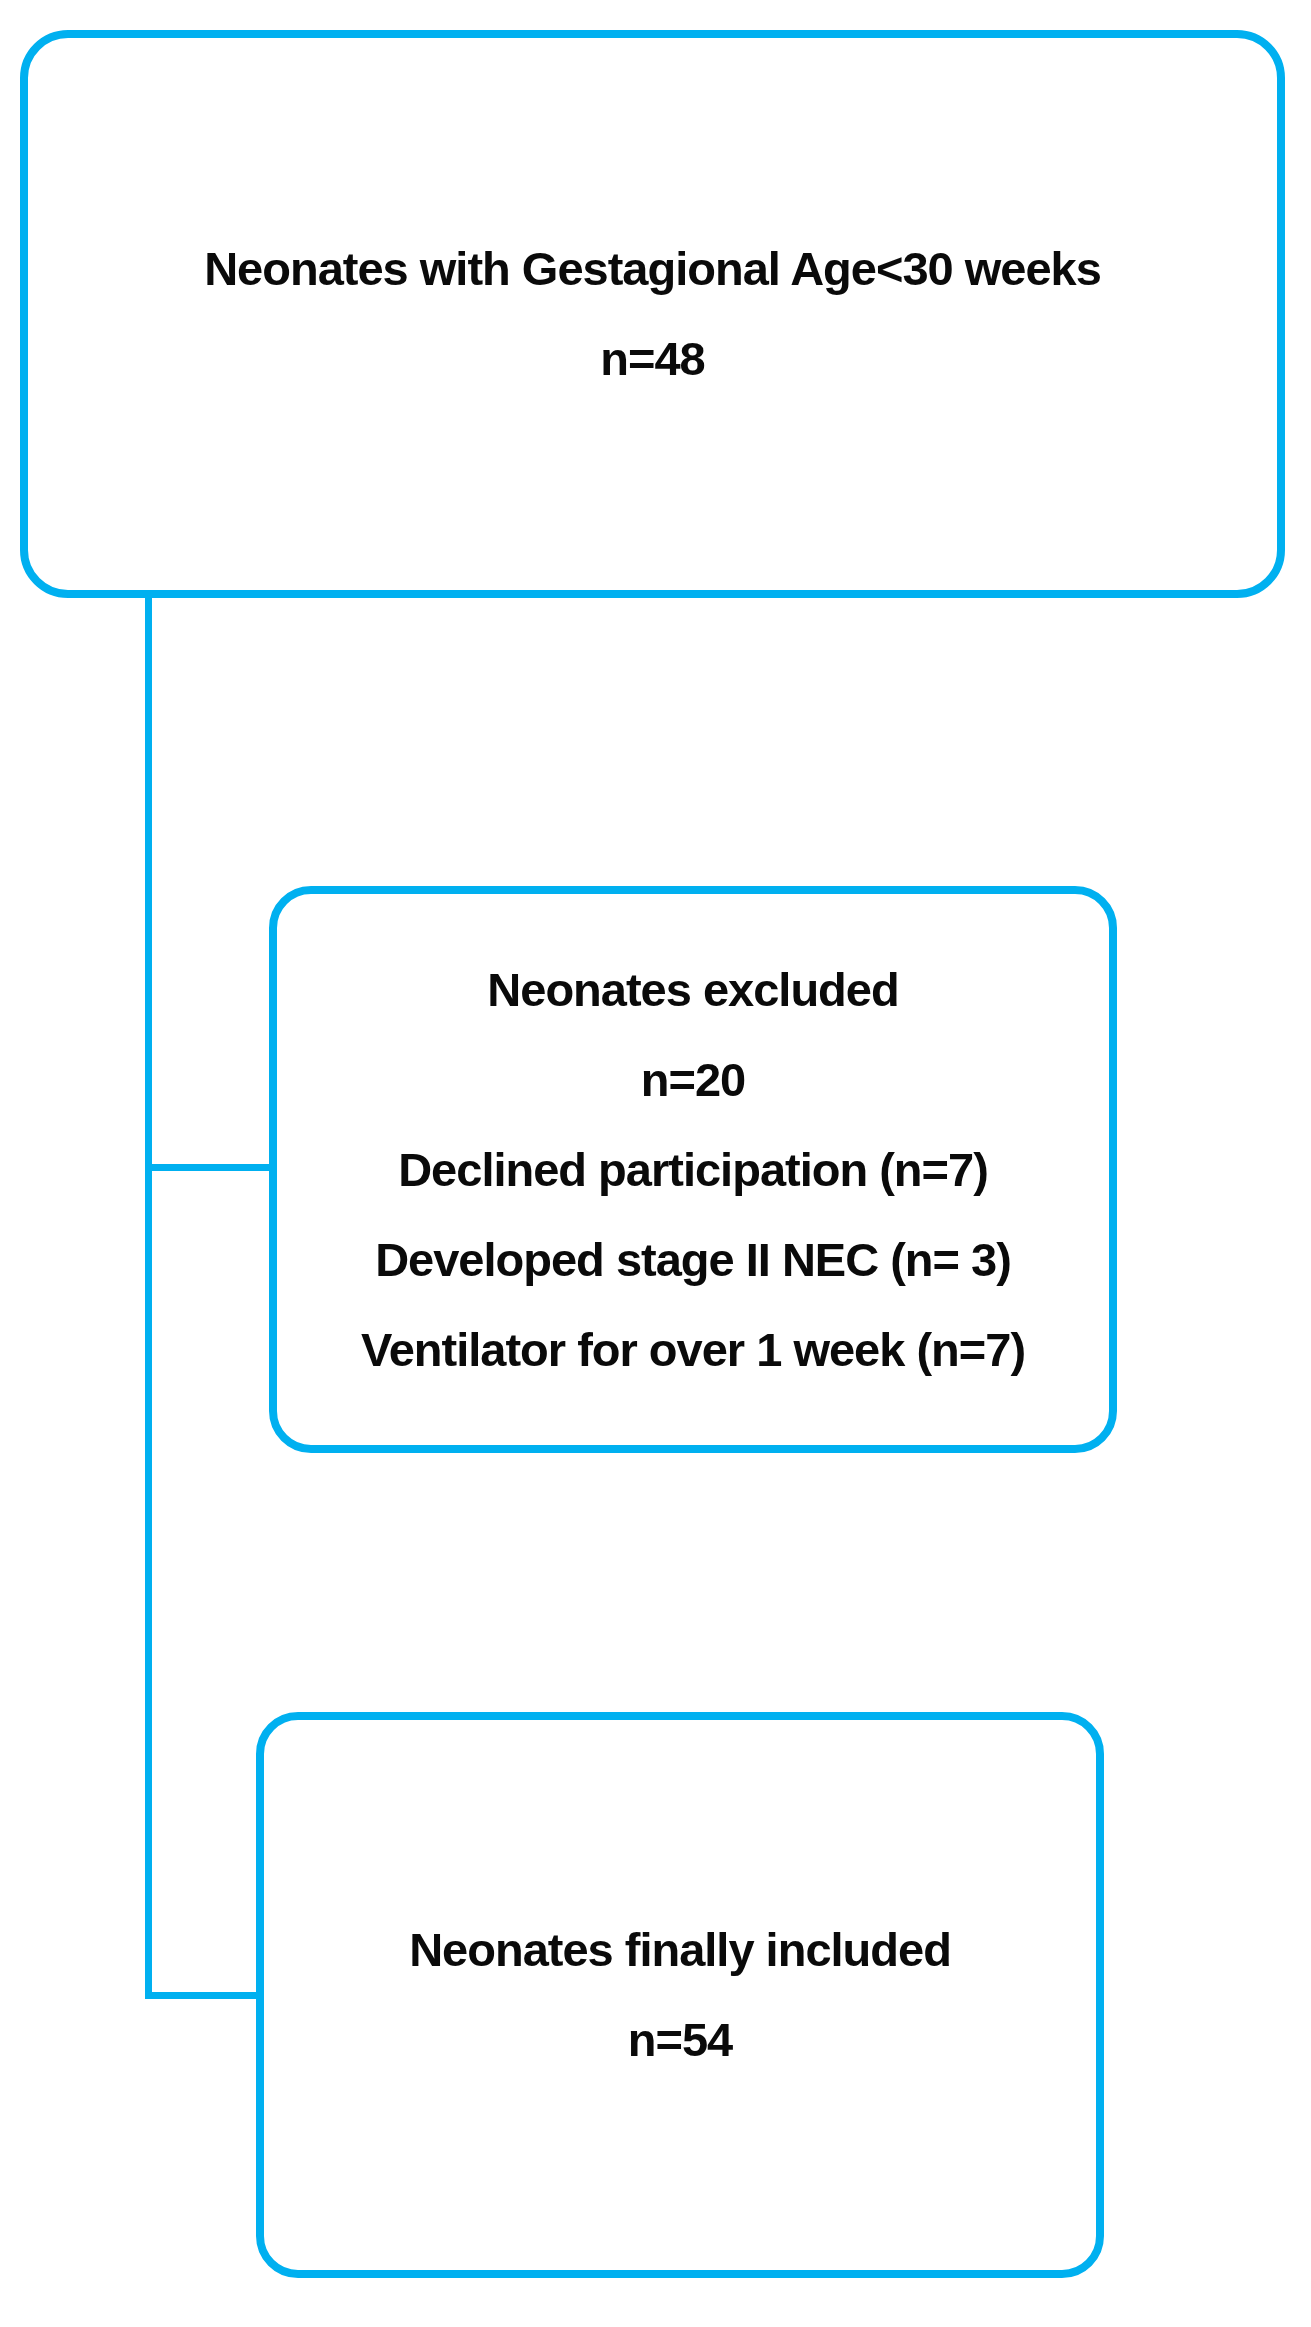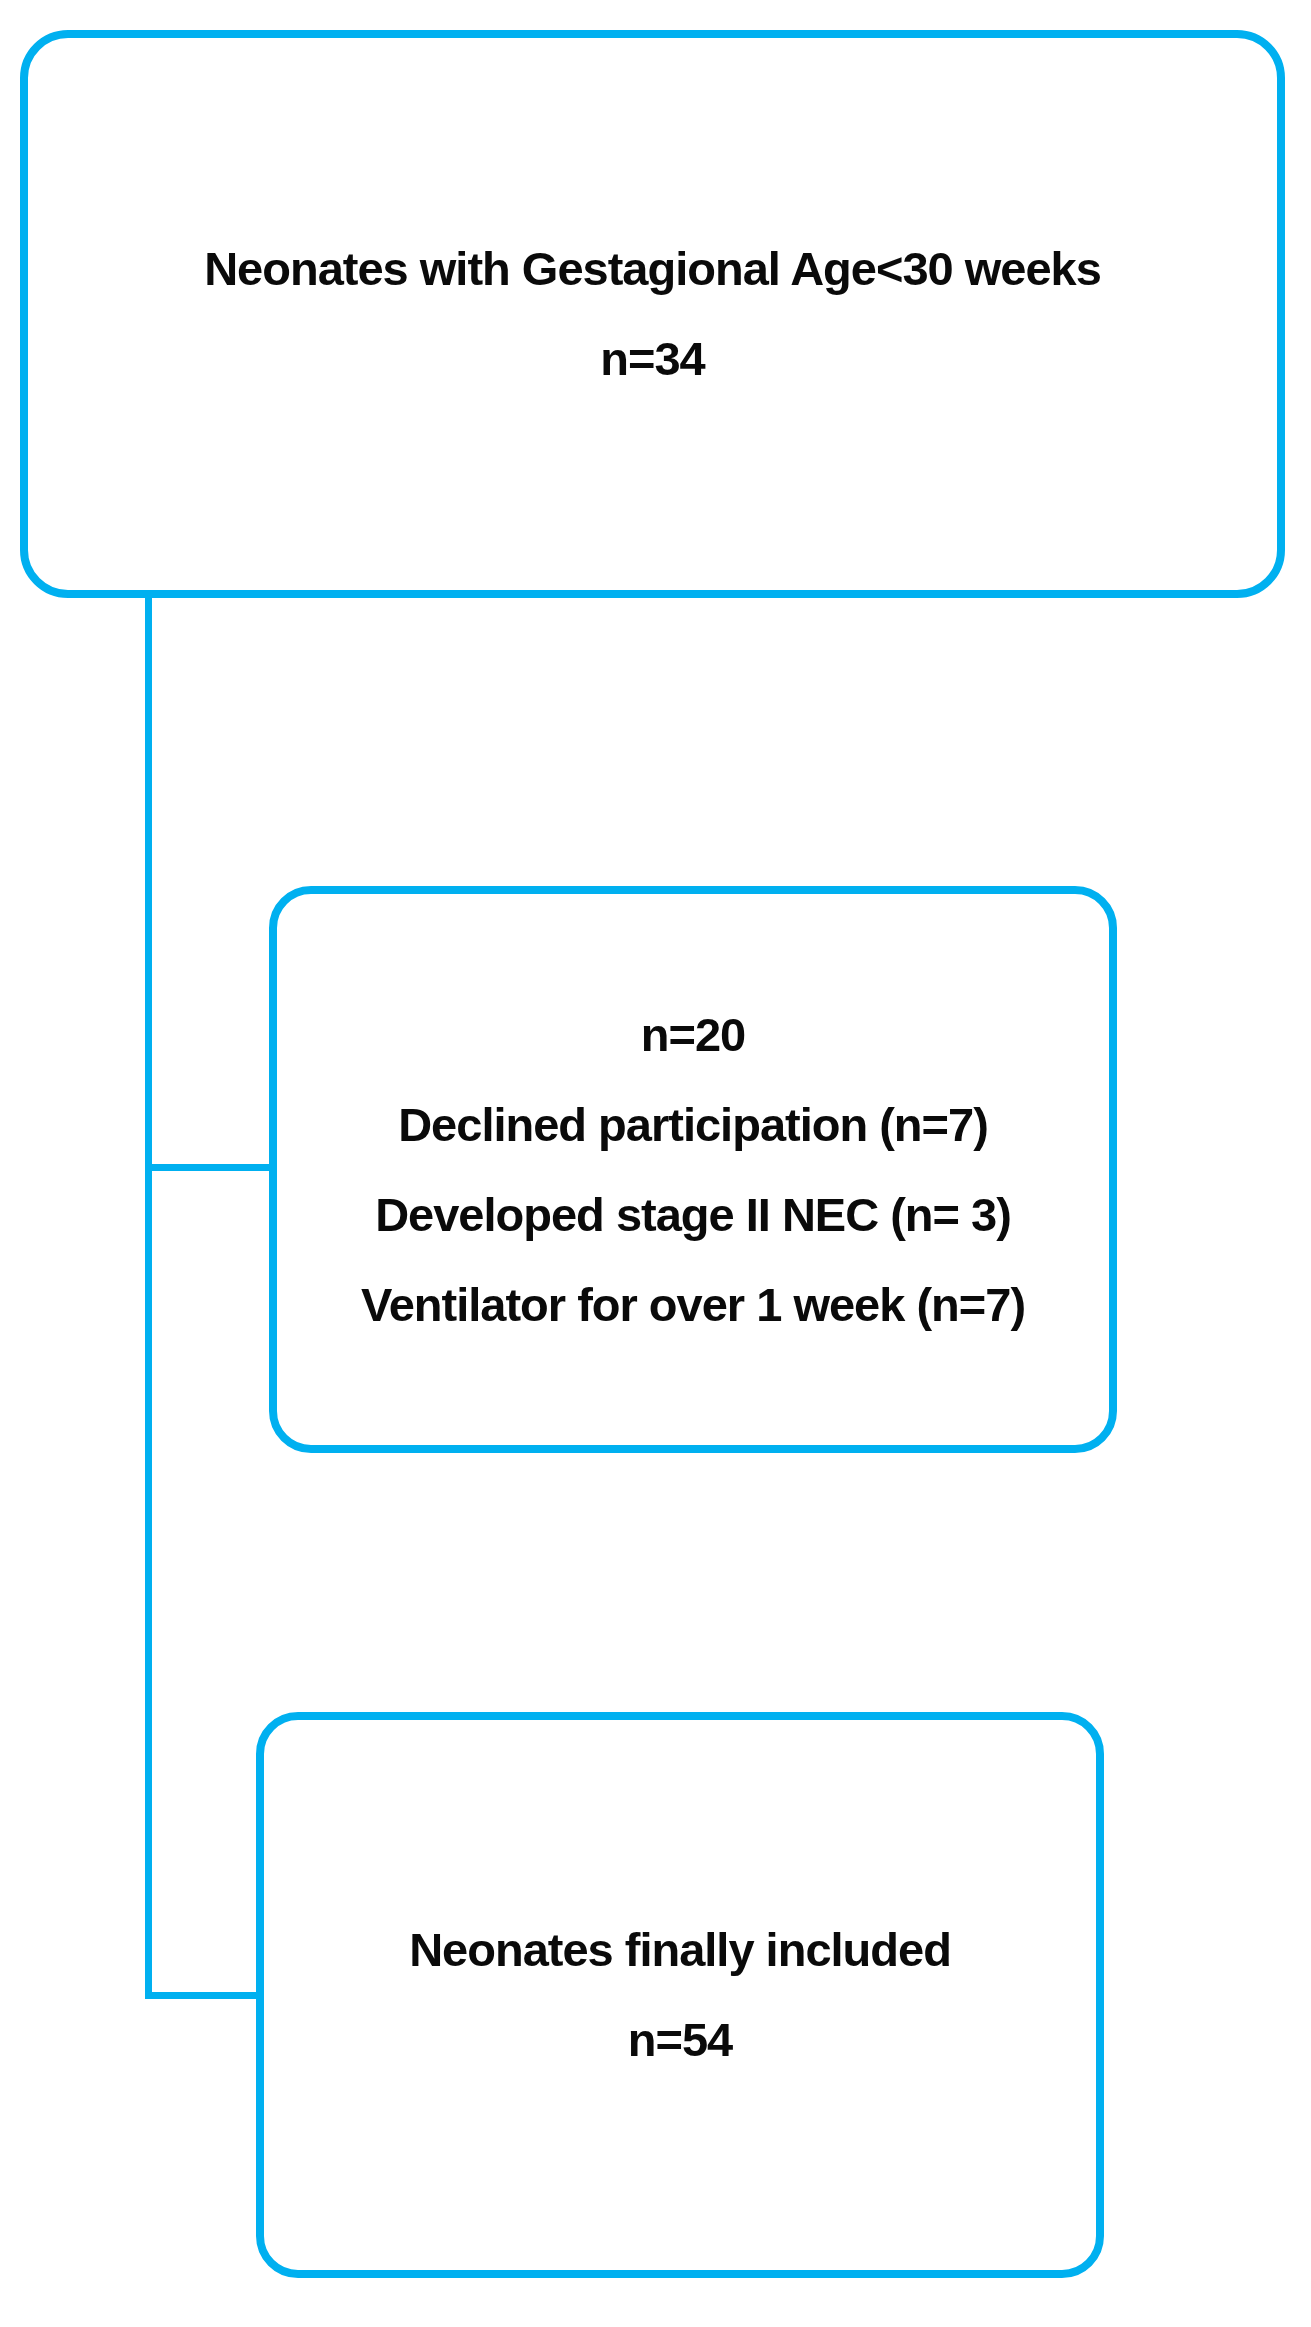--- a/index.html
+++ b/index.html
@@ -65,24 +65,25 @@
 <body>
 
 <div id="canvas">
 
   <div id="connector-vertical" class="connector"></div>
   <div id="connector-branch-excluded" class="connector"></div>
   <div id="connector-branch-included" class="connector"></div>
 
   <div id="box-population" class="flow-box">
     <div class="line">Neonates with Gestagional Age&lt;30 weeks</div>
-    <div class="line">n=34</div>
+    <div class="line">n=48</div>
   </div>
 
   <div id="box-excluded" class="flow-box">
+    <div class="line">Neonates excluded</div>
     <div class="line">n=20</div>
     <div class="line">Declined participation (n=7)</div>
     <div class="line">Developed stage II NEC (n= 3)</div>
     <div class="line">Ventilator for over 1 week (n=7)</div>
   </div>
 
   <div id="box-included" class="flow-box">
     <div class="line">Neonates finally included</div>
     <div class="line">n=54</div>
   </div>

